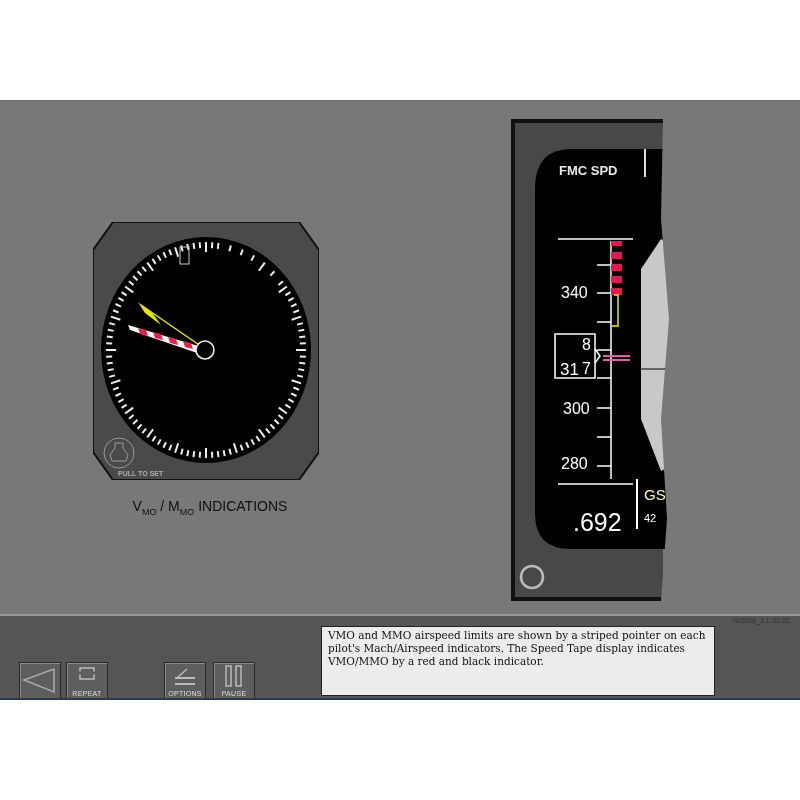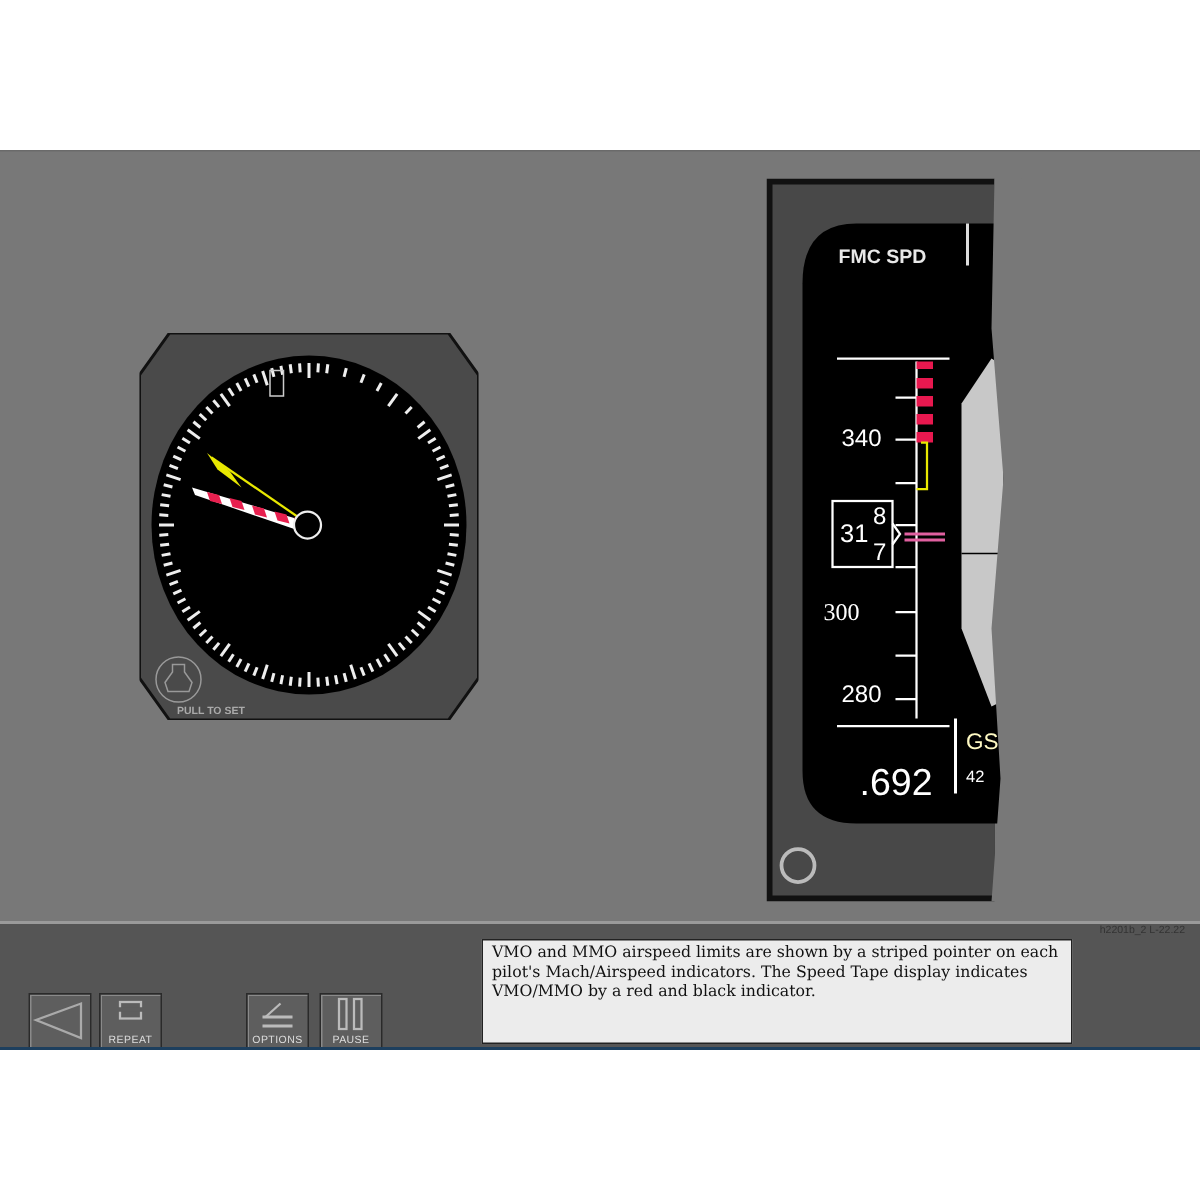--- a/index.html
+++ b/index.html
@@ -146,20 +146,21 @@
       </g>
       <circle cx="112" cy="128" r="9" fill="#000" stroke="#eee" stroke-width="1.5"></circle>
 
       <g>
         <circle cx="26" cy="231" r="15" fill="none" stroke="#999" stroke-width="1"></circle>
         <path d="M22,221 L30,221 L30,226 L35,233 L33,239 L19,239 L17,233 L22,226 Z" fill="none" stroke="#999" stroke-width="1"></path>
       </g>
       <text x="25" y="254" fill="#aaa" font-size="7" font-weight="bold" font-family="Liberation Sans, sans-serif">PULL TO SET</text>
     </svg>
   </div>
+  <div class="gauge-caption"><span>V</span><sub>MO</sub><span> / M</span><sub>MO</sub><span> INDICATIONS</span></div>
 
   <div class="pfd">
     <svg width="170" height="482" viewBox="0 0 170 482" style="position:absolute;left:0;top:0;">
       <rect x="0" y="0" width="152" height="482" fill="#111"></rect>
       <rect x="4" y="4" width="148" height="474" fill="#484848"></rect>
       <path d="M60,30 L160,30 L160,430 L60,430 Q24,430 24,395 L24,70 Q24,30 60,30 Z" fill="#000"></path>
 
       <polygon points="130,150 150,120 158,125 158,348 150,352 130,300" fill="#c8c8c8"></polygon>
       <line x1="130" y1="250" x2="158" y2="250" stroke="#000" stroke-width="1"></line>
       <polygon points="152,0 170,0 170,482 150,482 156,400 150,300 158,200 150,100" fill="#787878"></polygon>
@@ -188,23 +189,23 @@
       <polyline points="103,176 107,176 107,207 100,207" fill="none" stroke="#e8e800" stroke-width="1.5"></polyline>
       <rect x="92" y="236" width="27" height="2" fill="#e060a0"></rect>
       <rect x="92" y="240" width="27" height="2" fill="#e060a0"></rect>
       <rect x="44" y="215" width="40" height="44" fill="#000" stroke="#fff" stroke-width="1.5"></rect>
       <polyline points="84,230 89,237 84,244" fill="none" stroke="#fff" stroke-width="1.5"></polyline>
       <line x1="126" y1="360" x2="126" y2="410" stroke="#fff" stroke-width="2"></line>
       <circle cx="21" cy="458" r="11" fill="none" stroke="#bbb" stroke-width="2.5"></circle>
     </svg>
     <div class="pfd-label">FMC SPD</div>
     <div class="num" style="left:50px;top:165px;">340</div>
-    <div class="num" style="left:38px;top:281px;font-family:Liberation Serif, serif;">300</div>
+    <div class="num" style="left:52px;top:281px;">300</div>
     <div class="num" style="left:50px;top:336px;">280</div>
-    <div class="num" style="left:49px;top:227px;font-size:17px;">31</div>
+    <div class="num" style="left:49px;top:241px;font-size:17px;">31</div>
     <div class="num" style="left:71px;top:217px;">8</div>
     <div class="num" style="left:71px;top:241px;">7</div>
     <div class="mach">.692</div>
     <div class="gs">GS</div>
     <div class="gsv">42</div>
   </div>
 </div>
 
 <div class="bottom">
   <div class="doc-id">h2201b_2   L-22.22</div>

